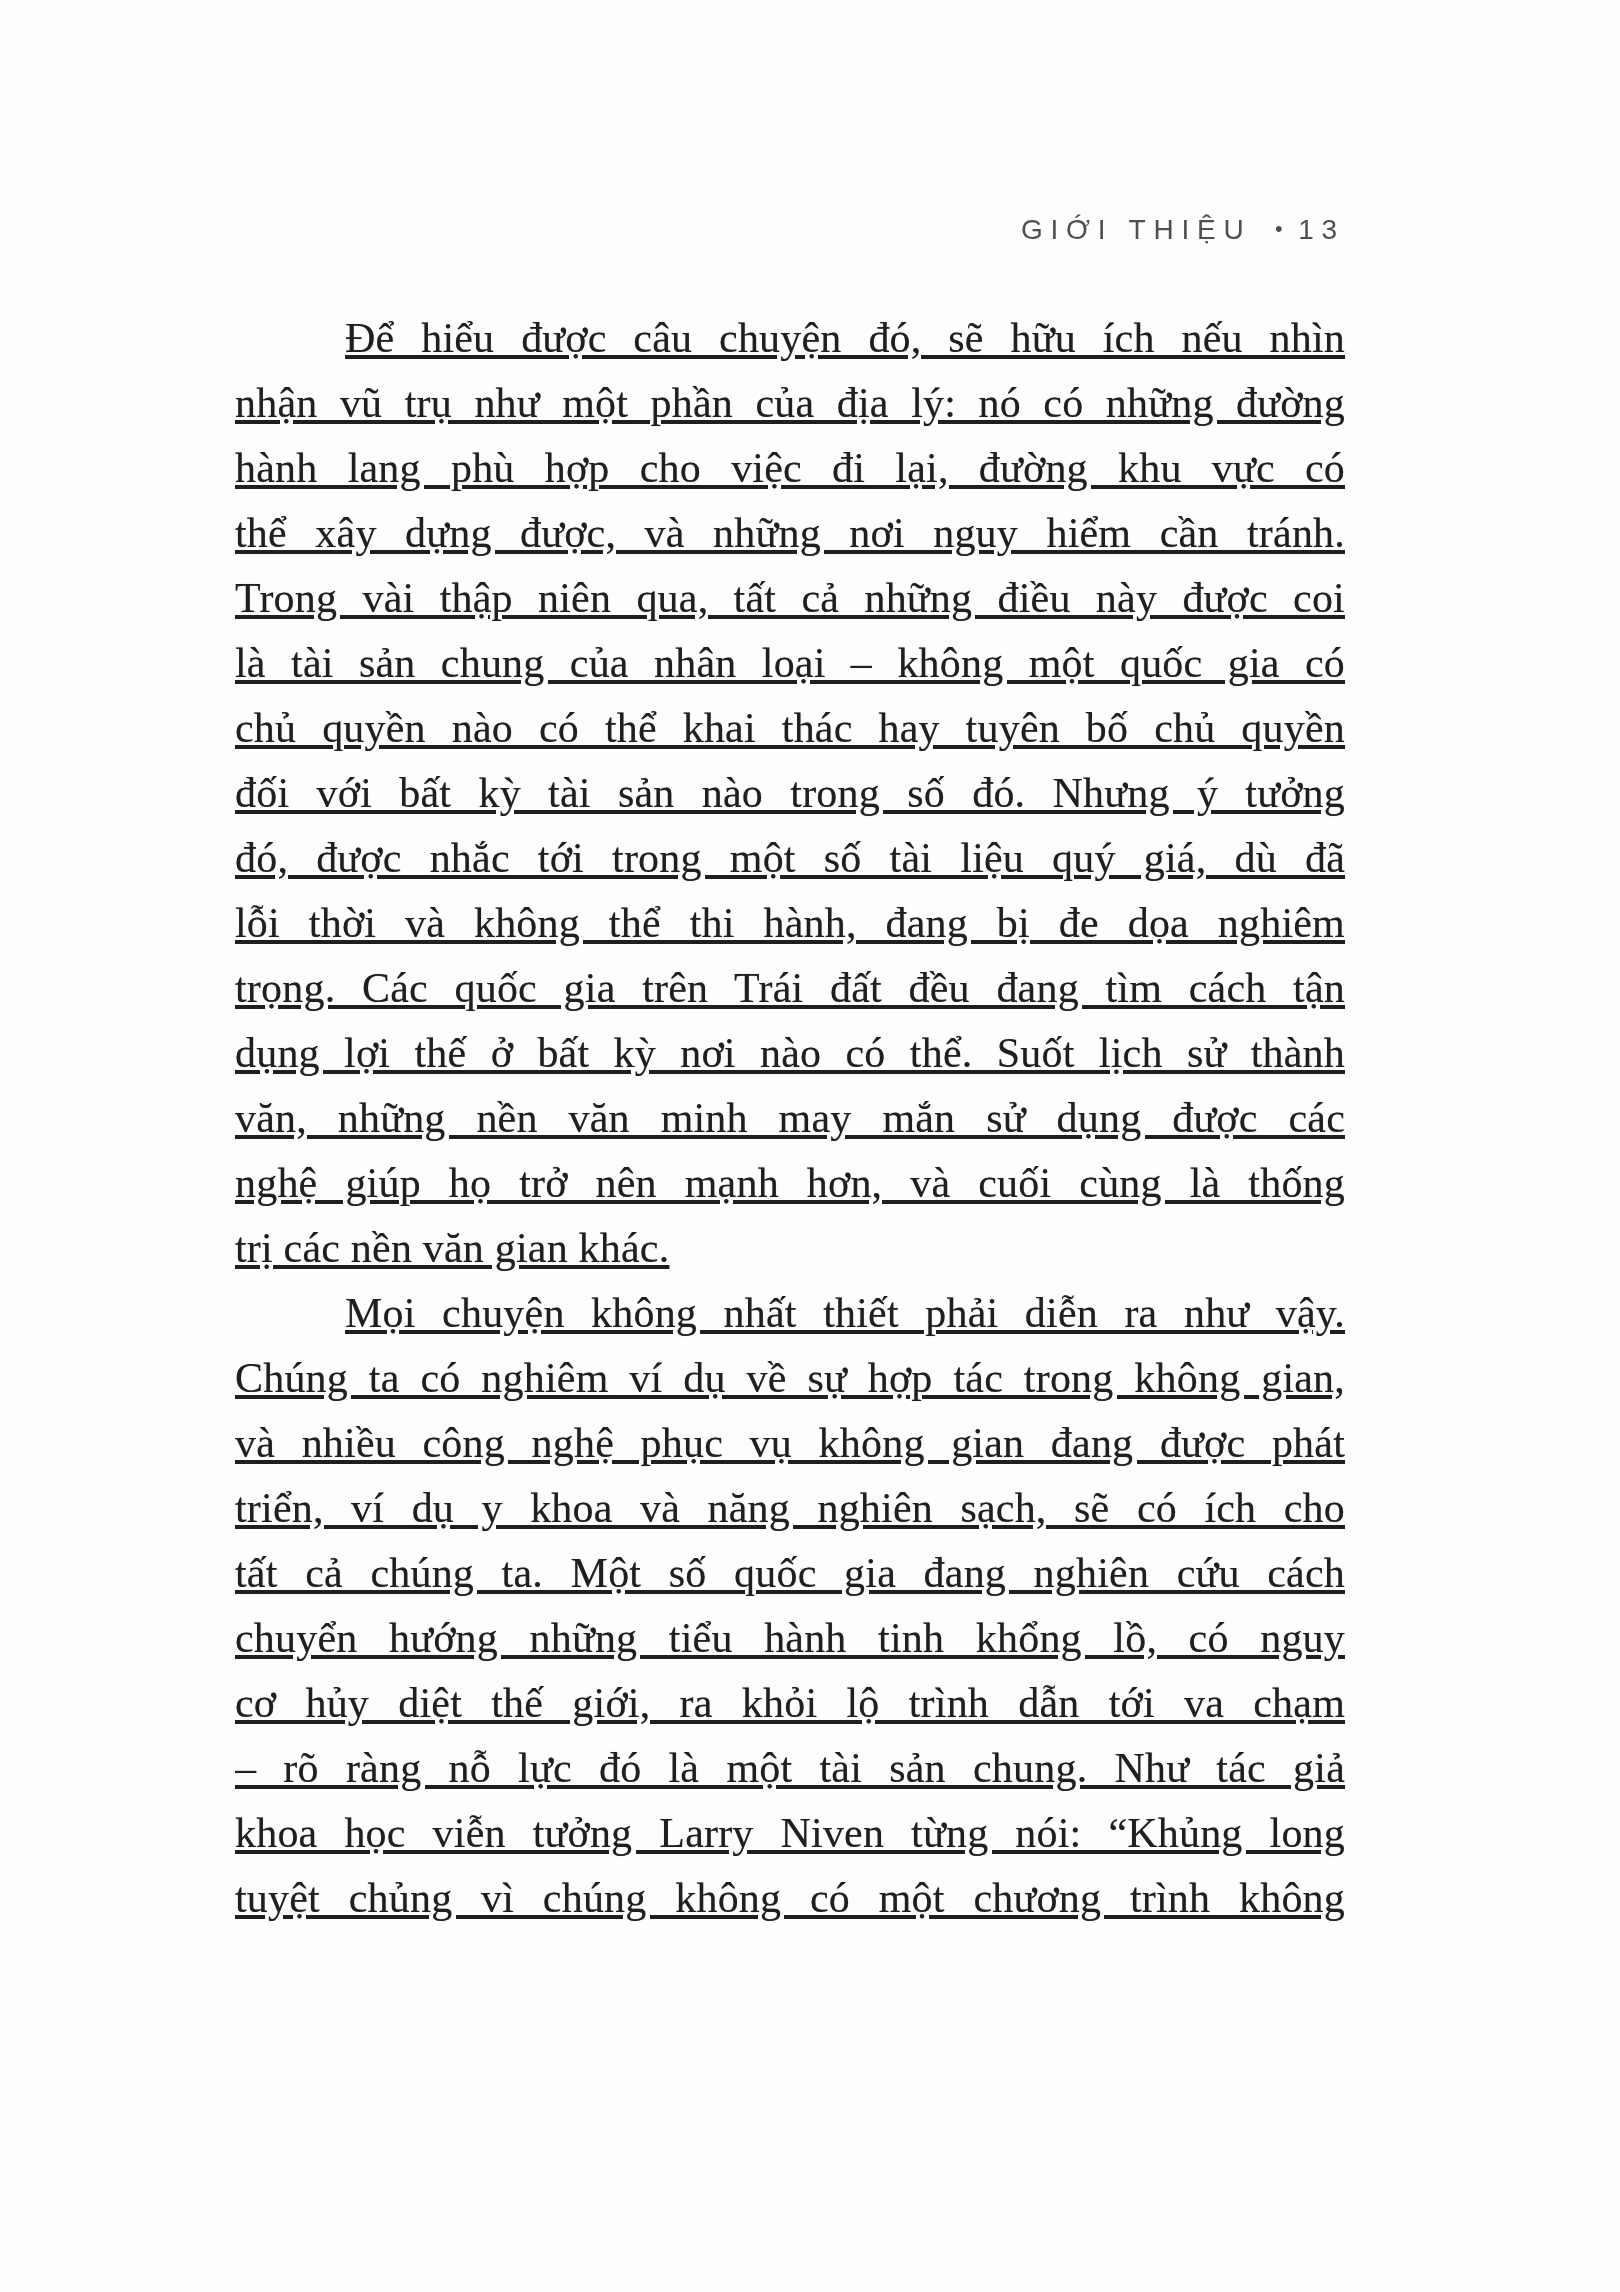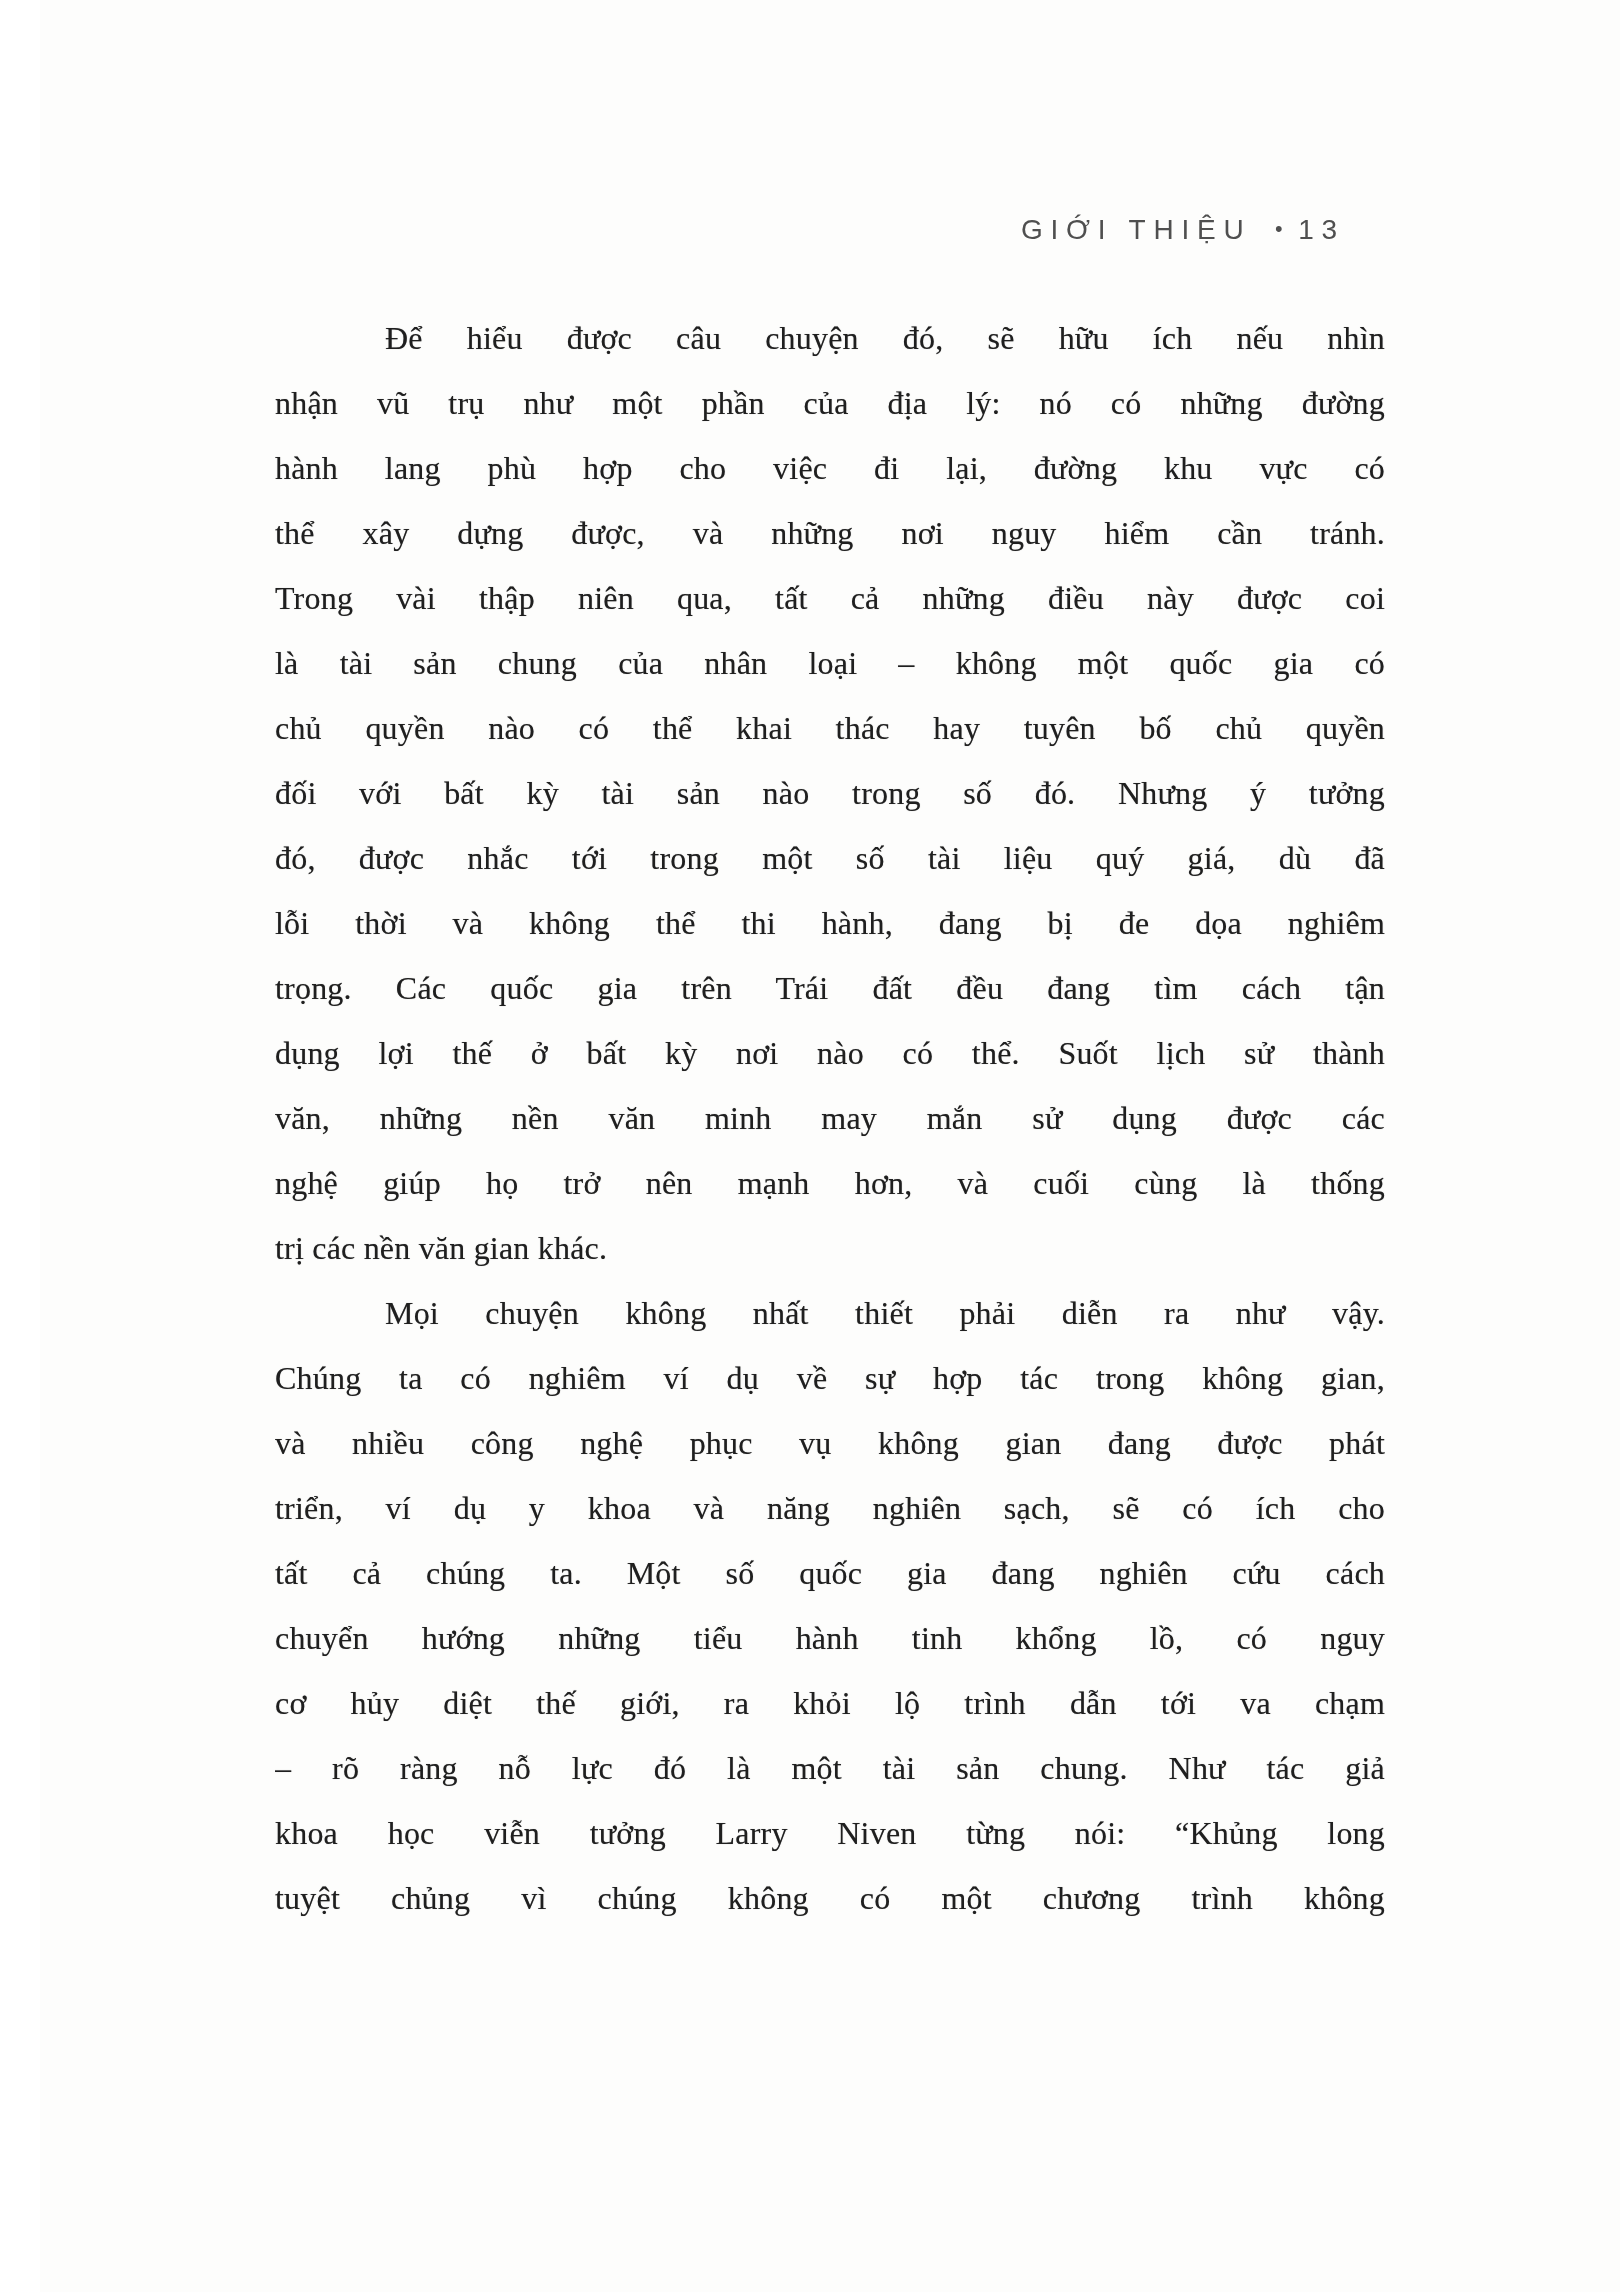--- a/index.html
+++ b/index.html
@@ -11,21 +11,20 @@
     height: 2293px;
     position: relative;
     background: #ffffff;
     font-family: "Liberation Serif", serif;
     overflow: hidden;
   }
   .page {
     position: absolute;
     inset: 0;
     background: linear-gradient(180deg, #fdfdfc 0%, #fbfbfa 50%, #fdfdfc 100%);
-    margin-left: 40px;
   }
   .running-header {
     position: absolute;
     top: 214px;
     right: 275px;
     font-family: "Liberation Sans", sans-serif;
     font-size: 28px;
     letter-spacing: 7.8px;
     color: #4f4f4f;
     white-space: nowrap;
@@ -38,29 +37,30 @@
     letter-spacing: 0;
   }
   .text-block {
     position: absolute;
     left: 235px;
     top: 306px;
     width: 1110px;
     color: #1f1f1f;
   }
   .line {
-    font-size: 32px;
+    font-size: 42px;
     line-height: 65px;
     height: 65px;
     text-align: justify;
     text-align-last: justify;
     letter-spacing: 0.2px;
     text-shadow: 0 0 0.7px rgba(40,40,40,0.55);
     overflow: hidden;
     white-space: nowrap;
+    text-decoration: underline;
   }
   .line.indent {
     text-indent: 110px;
   }
   .line.endpara {
     text-align-last: left;
   }
 </style>
 </head>
 <body>

